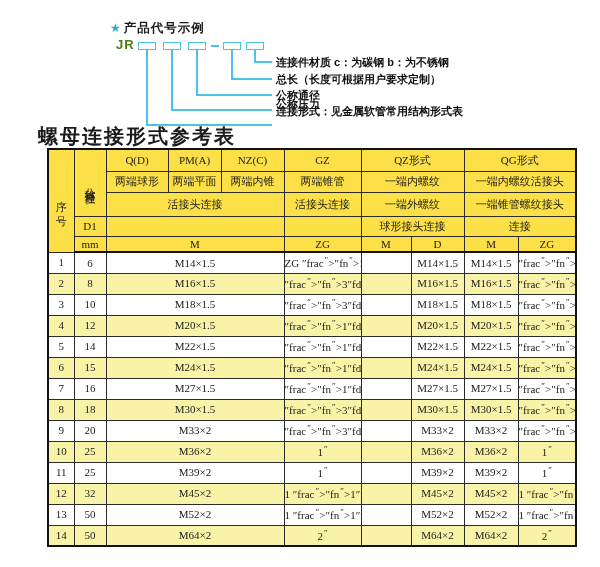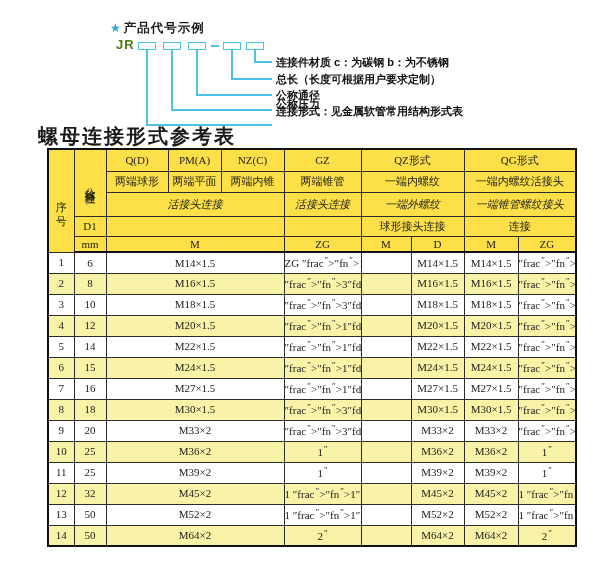--- a/index.html
+++ b/index.html
@@ -27,21 +27,21 @@
              letter-spacing:2px;font-family:"Liberation Serif","DejaVu Serif",serif;text-align:center;}
   
   table.ref{position:absolute;left:47px;top:148px;width:528px;border-collapse:collapse;
             table-layout:fixed;border:2px solid #111;}
   table.ref th,table.ref td{
     border:1px solid #2b2b2b;padding:0;text-align:center;vertical-align:middle;
     font-size:11px;font-weight:normal;line-height:1.1;overflow:hidden;white-space:nowrap;
   }
   table.ref thead th{background:#fde047;}
   table.ref thead tr:last-child th{border-bottom:2px solid #111;}
-  tr.h1{height:22px;} tr.h2{height:21px;} tr.h3{height:24px;font-style:italic;} tr.h4{height:20px;} tr.h5{height:16px;}
+  tr.h1{height:22px;} tr.h2{height:21px;} tr.h3{height:24px;} tr.h4{height:20px;} tr.h5{height:16px;}
   tbody tr{height:21px;background:#ffffff;}
   tbody tr.alt{background:#f8f3a6;}
   .vtext{writing-mode:vertical-rl;text-orientation:upright;display:inline-block;}
   .vseq{letter-spacing:15px;padding-top:14px;}
   .vdn{letter-spacing:2px;}
   .inch{font-size:9px;vertical-align:4px;margin-left:1px;}
 </style>
 </head>
 <body>
 

